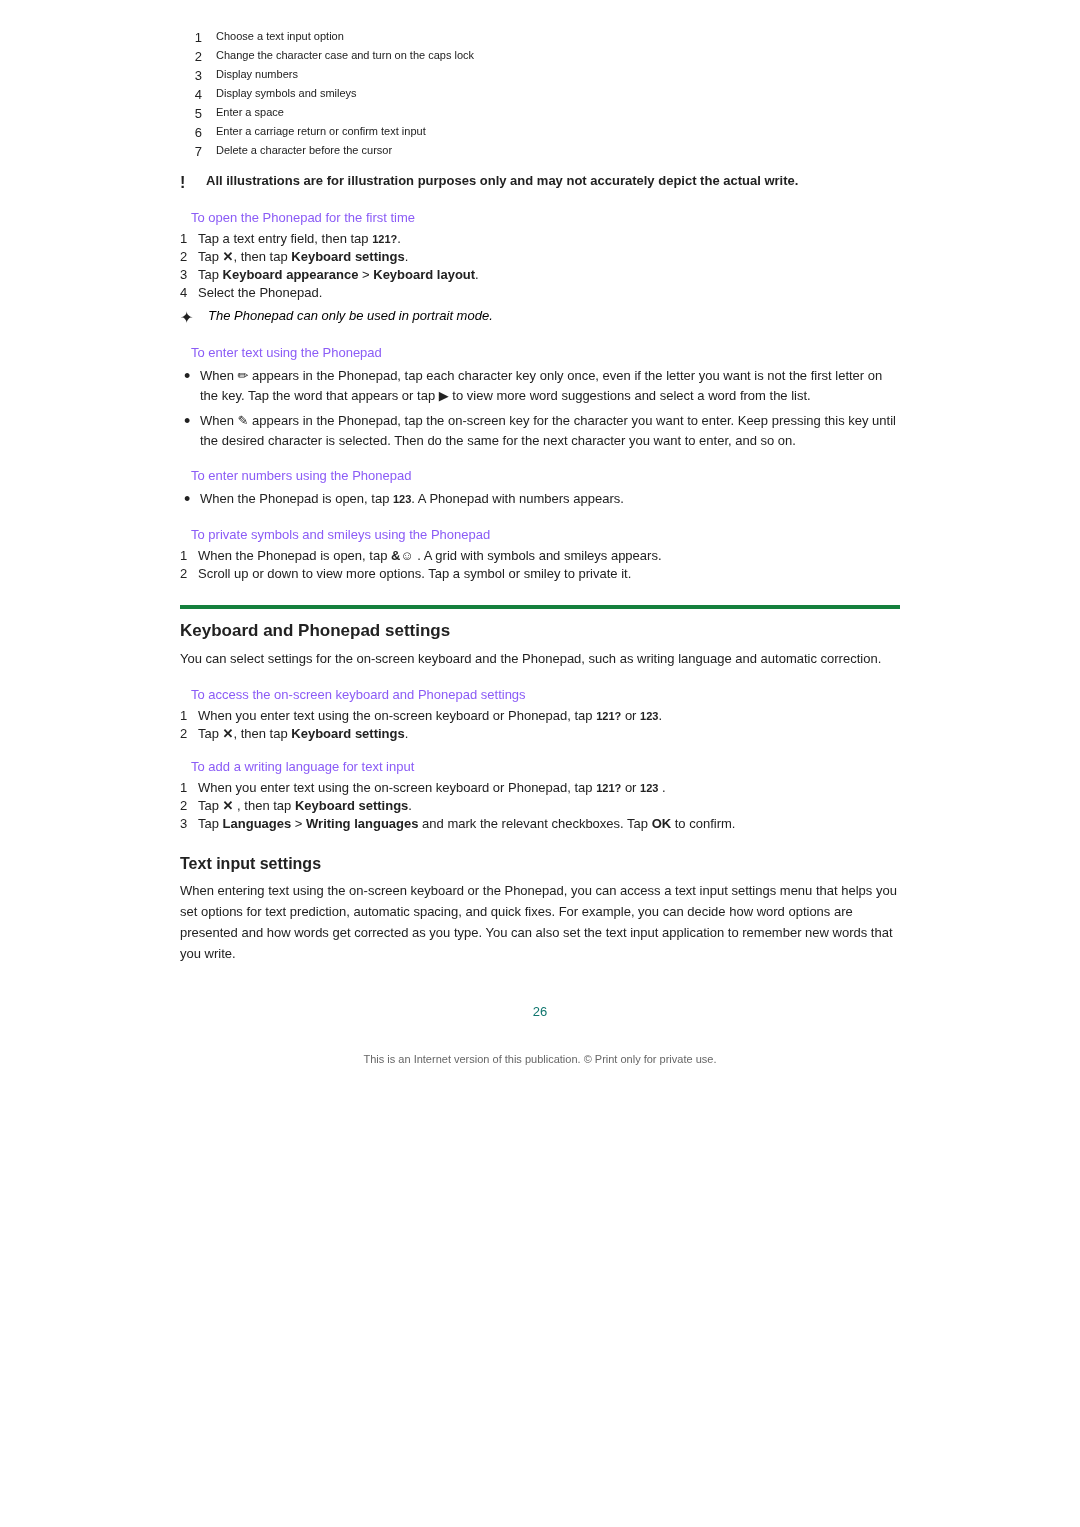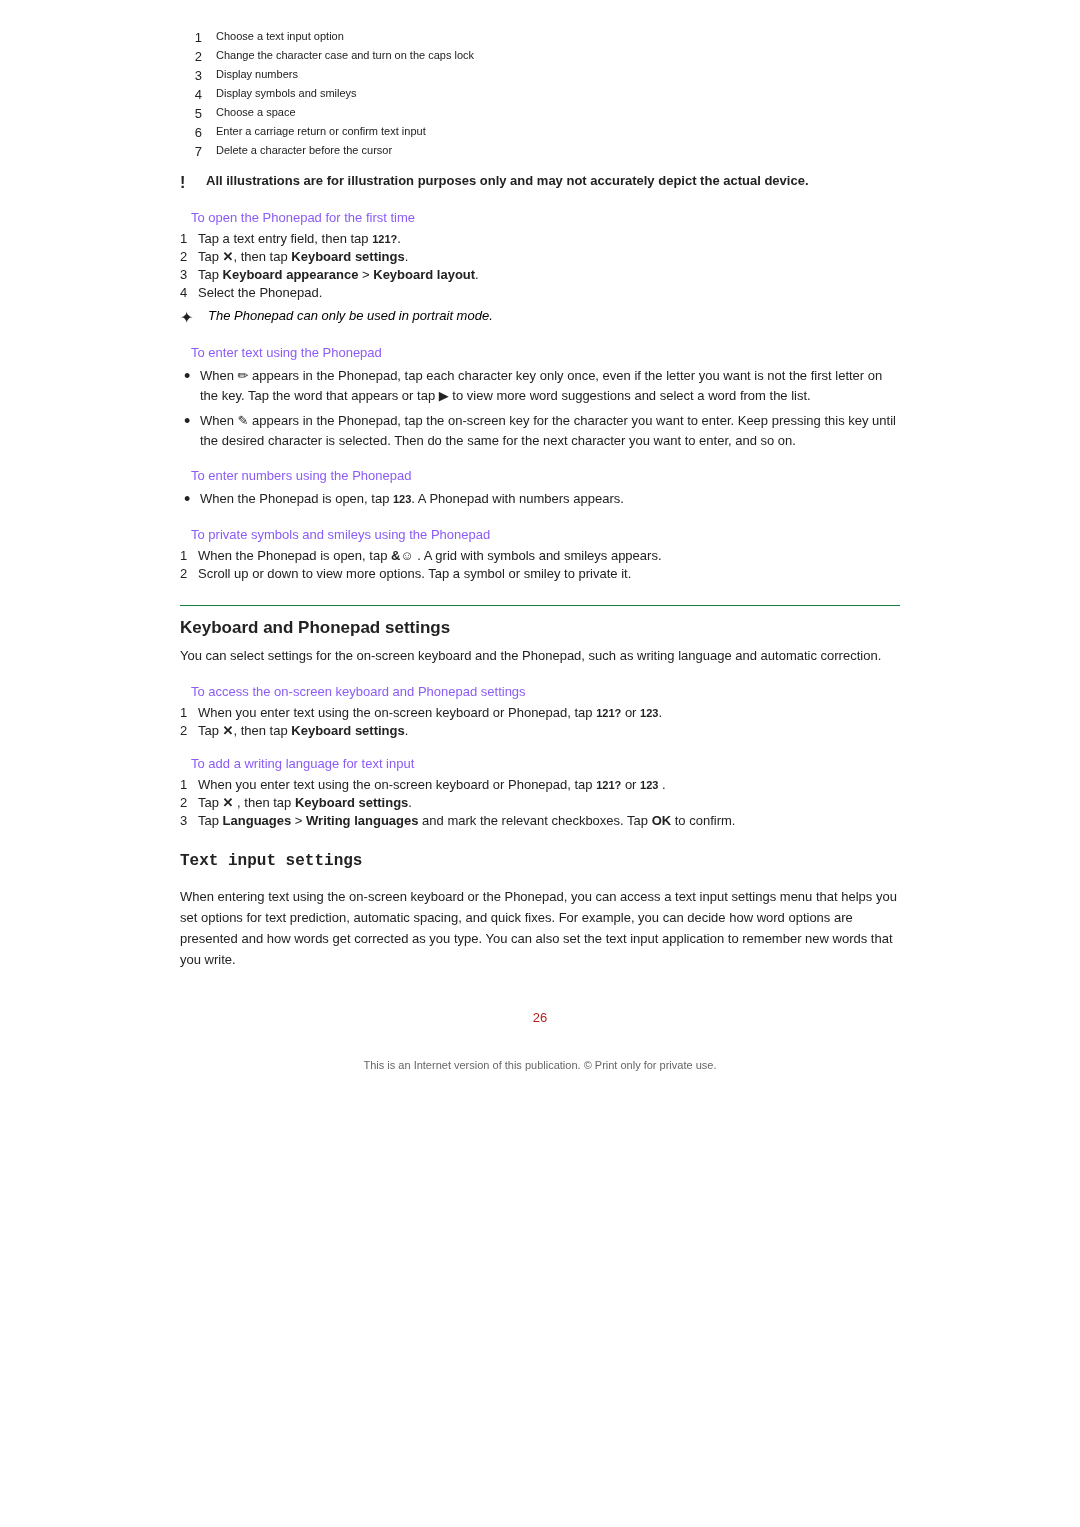--- a/index.html
+++ b/index.html
@@ -109,44 +109,43 @@
       color: #222;
       line-height: 1.5;
     }
     .h2-section {
       margin: 24px 0 8px 0;
     }
     .h2-title {
       font-size: 17px;
       font-weight: bold;
       color: #222;
-      border-top: 1px solid #15803d;
+      border-top: 4px solid #15803d;
       padding-top: 12px;
       margin-bottom: 8px;
     }
     .body-para {
       font-size: 13px;
       color: #222;
       line-height: 1.6;
       margin-bottom: 10px;
     }
     .h3-title {
       font-size: 16px;
       font-weight: bold;
       color: #222;
-      margin: 18px 0 17px 0;
-      font-family: Liberation Mono, monospace;
+      margin: 18px 0 8px 0;
     }
     .page-footer {
       text-align: center;
       margin-top: 40px;
     }
     .page-num {
       font-size: 13px;
-      color: #b91c1c;
+      color: #0f766e;
       margin-bottom: 8px;
     }
     .footer-text {
       font-size: 11px;
       color: #666;
       margin-top: 34px;
     }
     .inline-code {
       font-family: Liberation Sans, sans-serif;
       font-size: 11px;
@@ -168,35 +167,35 @@
   <div class="list-item">
     <span class="num">3</span>
     <span class="text">Display numbers</span>
   </div>
   <div class="list-item">
     <span class="num">4</span>
     <span class="text">Display symbols and smileys</span>
   </div>
   <div class="list-item">
     <span class="num">5</span>
-    <span class="text">Choose a space</span>
+    <span class="text">Enter a space</span>
   </div>
   <div class="list-item">
     <span class="num">6</span>
     <span class="text">Enter a carriage return or confirm text input</span>
   </div>
   <div class="list-item">
     <span class="num">7</span>
     <span class="text">Delete a character before the cursor</span>
   </div>
 </div>
 
 <div class="warning-box">
   <span class="warning-icon">!</span>
-  <span class="warning-text">All illustrations are for illustration purposes only and may not accurately depict the actual device.</span>
+  <span class="warning-text">All illustrations are for illustration purposes only and may not accurately depict the actual write.</span>
 </div>
 
 <div class="section">
   <div class="section-heading">To open the Phonepad for the first time</div>
   <div class="steps-list">
     <div class="step-item">
       <span class="step-num">1</span>
       <span class="step-text">Tap a text entry field, then tap <span class="inline-code">121?</span>.</span>
     </div>
     <div class="step-item">

